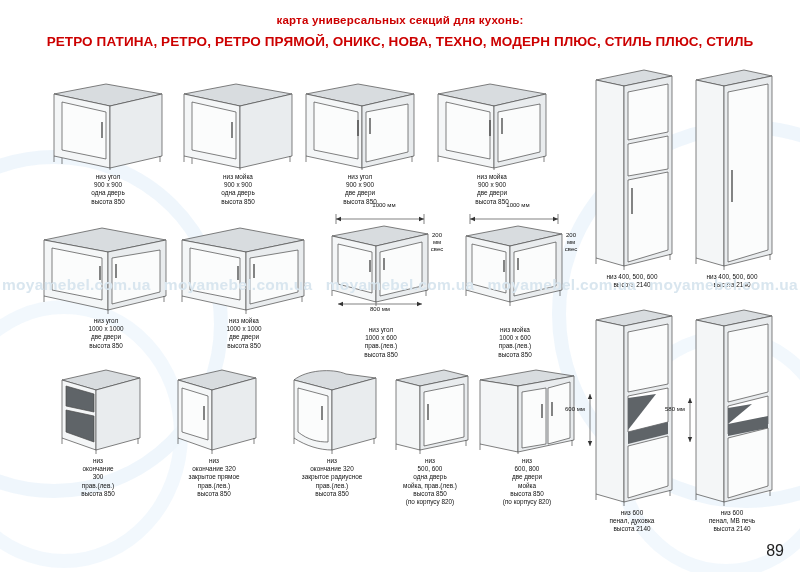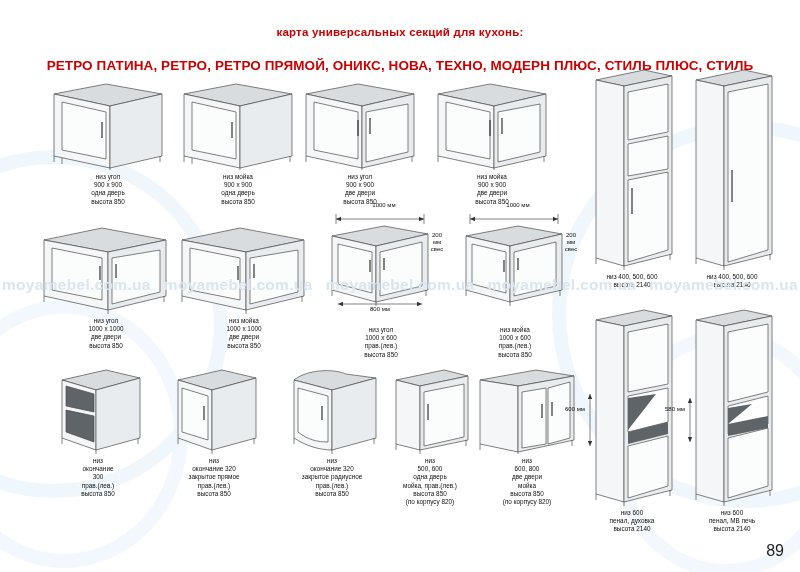--- a/index.html
+++ b/index.html
@@ -15,23 +15,23 @@
     border:14px solid #eaf3fb;opacity:.75;pointer-events:none;
   }
   .bg-swirl.s1{left:-120px;top:150px;width:320px;height:320px;}
   .bg-swirl.s2{left:-60px;top:300px;width:220px;height:240px;border-color:#eef5fc;}
   .bg-swirl.s3{right:-140px;top:120px;width:360px;height:360px;}
   .bg-swirl.s4{right:-40px;top:330px;width:200px;height:220px;border-color:#eef5fc;}
 
   .sheet{position:absolute;inset:0;}
 
   
-  .title-wrap{position:absolute;left:0;right:0;top:26px;text-align:center;}
+  .title-wrap{position:absolute;left:0;right:0;top:14px;text-align:center;}
   .title1{font-size:11.5px;font-weight:bold;color:#cc0000;letter-spacing:.2px;}
-  .title2{font-size:13.5px;font-weight:bold;color:#cc0000;margin-top:20px;letter-spacing:.1px;}
+  .title2{font-size:13.5px;font-weight:bold;color:#cc0000;margin-top:8px;letter-spacing:.1px;}
 
   
   .wm{
     position:absolute;top:276px;left:0;right:0;
     display:flex;justify-content:space-between;align-items:center;
     font-size:15.5px;font-weight:bold;color:#d9e6ef;
     letter-spacing:.3px;pointer-events:none;white-space:nowrap;
   }
   .wm span{padding:0 2px;}
 

